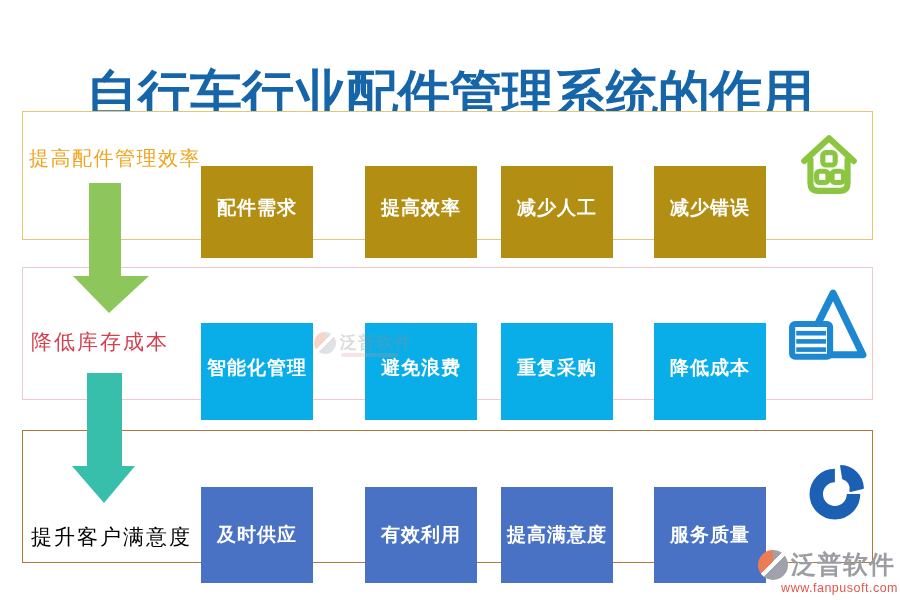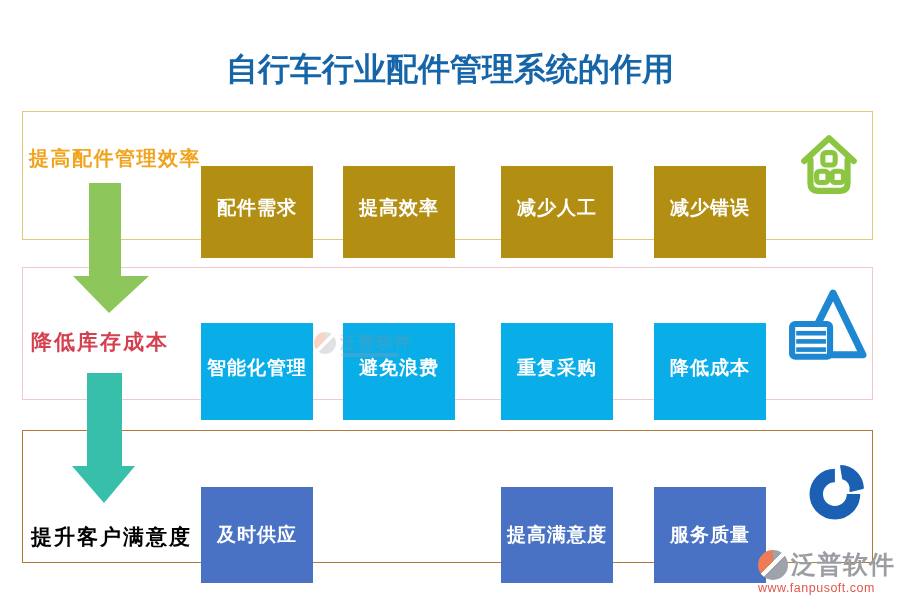--- a/index.html
+++ b/index.html
@@ -1,40 +1,40 @@
 <!DOCTYPE html>
 <html><head>
 <meta charset="utf-8">
 <style>
   html,body{margin:0;padding:0;background:#ffffff;}
   body{width:900px;height:600px;position:relative;overflow:hidden;
        font-family:"Liberation Sans","DejaVu Sans",sans-serif;}
   .canvas{position:absolute;inset:0;width:900px;height:600px;background:#fff;}
 
-  .title{position:absolute;left:0;top:48px;width:900px;margin:0;
-         text-align:center;font-size:32px;font-weight:bold;color:#1565A8;
-         letter-spacing:0;white-space:nowrap;}
+  .title{position:absolute;left:0;top:60px;width:900px;margin:0;
+         text-align:center;font-size:52px;font-weight:bold;color:#1565A8;
+         letter-spacing:0;white-space:nowrap;text-decoration:underline;}
 
   .row{position:absolute;left:22px;width:851px;background:#fff;box-sizing:border-box;}
   .row-0{top:111px;height:129px;border:1px solid #DFC878;}
   .row-1{top:267px;height:133px;border:1px solid #F2C8CC;}
   .row-2{top:430px;height:133px;border:1px solid #B0793B;}
 
-  .row-label{position:absolute;font-weight:bold;white-space:nowrap;}
+  .row-label{position:absolute;font-weight:normal;white-space:nowrap;}
   .label-0{left:6px;top:33px;font-size:20px;letter-spacing:1.5px;color:#F0A41E;}
   .label-1{left:8px;top:60px;font-size:21px;letter-spacing:2px;color:#D4404F;}
   .label-2{left:8px;top:92px;font-size:21px;letter-spacing:2px;color:#000000;}
 
   .box{position:absolute;width:112px;display:flex;align-items:center;justify-content:center;
        color:#fff;font-weight:bold;font-size:19px;letter-spacing:1px;text-align:center;
        box-sizing:border-box;padding-bottom:8px;white-space:nowrap;margin-top:35px;}
   .row-0 .box{top:19px;height:92px;background:#B28E12;}
   .row-1 .box{top:20px;height:97px;background:#09AEE9;}
   .row-2 .box{top:21px;height:96px;background:#4A72C4;padding-bottom:0;}
-  .b1{left:178px;} .b2{left:320px;} .b3{left:478px;} .b4{left:631px;}
+  .b1{left:178px;} .b2{left:342px;} .b3{left:478px;} .b4{left:631px;}
 
   .row-icon{position:absolute;}
   .icon-house{left:776px;top:18px;}
   .icon-report{left:764px;top:18px;}
   .icon-pie{left:786px;top:31px;}
 
   .arrow{position:absolute;z-index:5;}
 
   .watermark{position:absolute;left:314px;top:331px;z-index:6;opacity:0.32;
              display:flex;align-items:center;gap:4px;}
@@ -43,21 +43,21 @@
           border-radius:2px;opacity:.7;}
 
   .logo-circle{width:30px;height:30px;border-radius:50%;flex:0 0 auto;
      background:linear-gradient(135deg,transparent 45%,#ffffff 45% 55%,transparent 55%),
                 conic-gradient(from 225deg,#EC7C55 0 135deg,#9EA3AB 135deg 360deg);}
   .wm-circle{width:22px;height:22px;}
 
   .logo{position:absolute;left:758px;top:548px;width:140px;z-index:7;}
   .logo-top{display:flex;align-items:center;gap:3px;}
   .logo-name{font-size:25px;font-weight:bold;color:#9B9DA2;letter-spacing:1px;white-space:nowrap;}
-  .logo-url{font-size:12.5px;color:#E2574C;letter-spacing:0.5px;text-align:left;
+  .logo-url{font-size:12.5px;color:#E2574C;letter-spacing:0.5px;text-align:right;
             margin-top:0;white-space:nowrap;}
 </style>
 </head>
 <body>
 
 <div class="canvas">
 
   <h1 class="title">自行车行业配件管理系统的作用</h1>
 
   <section class="row row-0">
@@ -86,20 +86,21 @@
       <rect x="5" y="37" width="37" height="32" rx="3" fill="#ffffff" stroke="#1E87D1" stroke-width="6"></rect>
       <line x1="9" y1="46" x2="38" y2="46" stroke="#1E87D1" stroke-width="4.5"></line>
       <line x1="9" y1="54" x2="38" y2="54" stroke="#1E87D1" stroke-width="4.5"></line>
       <line x1="9" y1="62" x2="38" y2="62" stroke="#1E87D1" stroke-width="4.5"></line>
     </svg>
   </section>
 
   <section class="row row-2">
     <span class="row-label label-2">提升客户满意度</span>
     <div class="box b1">及时供应</div>
+    <div class="box b2">有效利用</div>
     <div class="box b3">提高满意度</div>
     <div class="box b4">服务质量</div>
     <svg class="row-icon icon-pie" width="58" height="58" viewBox="0 0 56 56">
       <path d="M25,13 A18,18 0 1 0 43,31" fill="none" stroke="#1B60B2" stroke-width="13"></path>
       <path d="M31,4 A22,22 0 0 1 52,25 L40,28 A10,10 0 0 0 33,16 Z" fill="#1B60B2" stroke="#1B60B2" stroke-width="2" stroke-linejoin="round"></path>
     </svg>
   </section>
 
   <svg class="arrow" style="left:70px;top:180px;" width="84" height="137" viewBox="0 0 84 137">
     <polygon points="19,3 51,3 51,96 79,96 39,133 3,96 19,96" fill="#8DC65A"></polygon>

